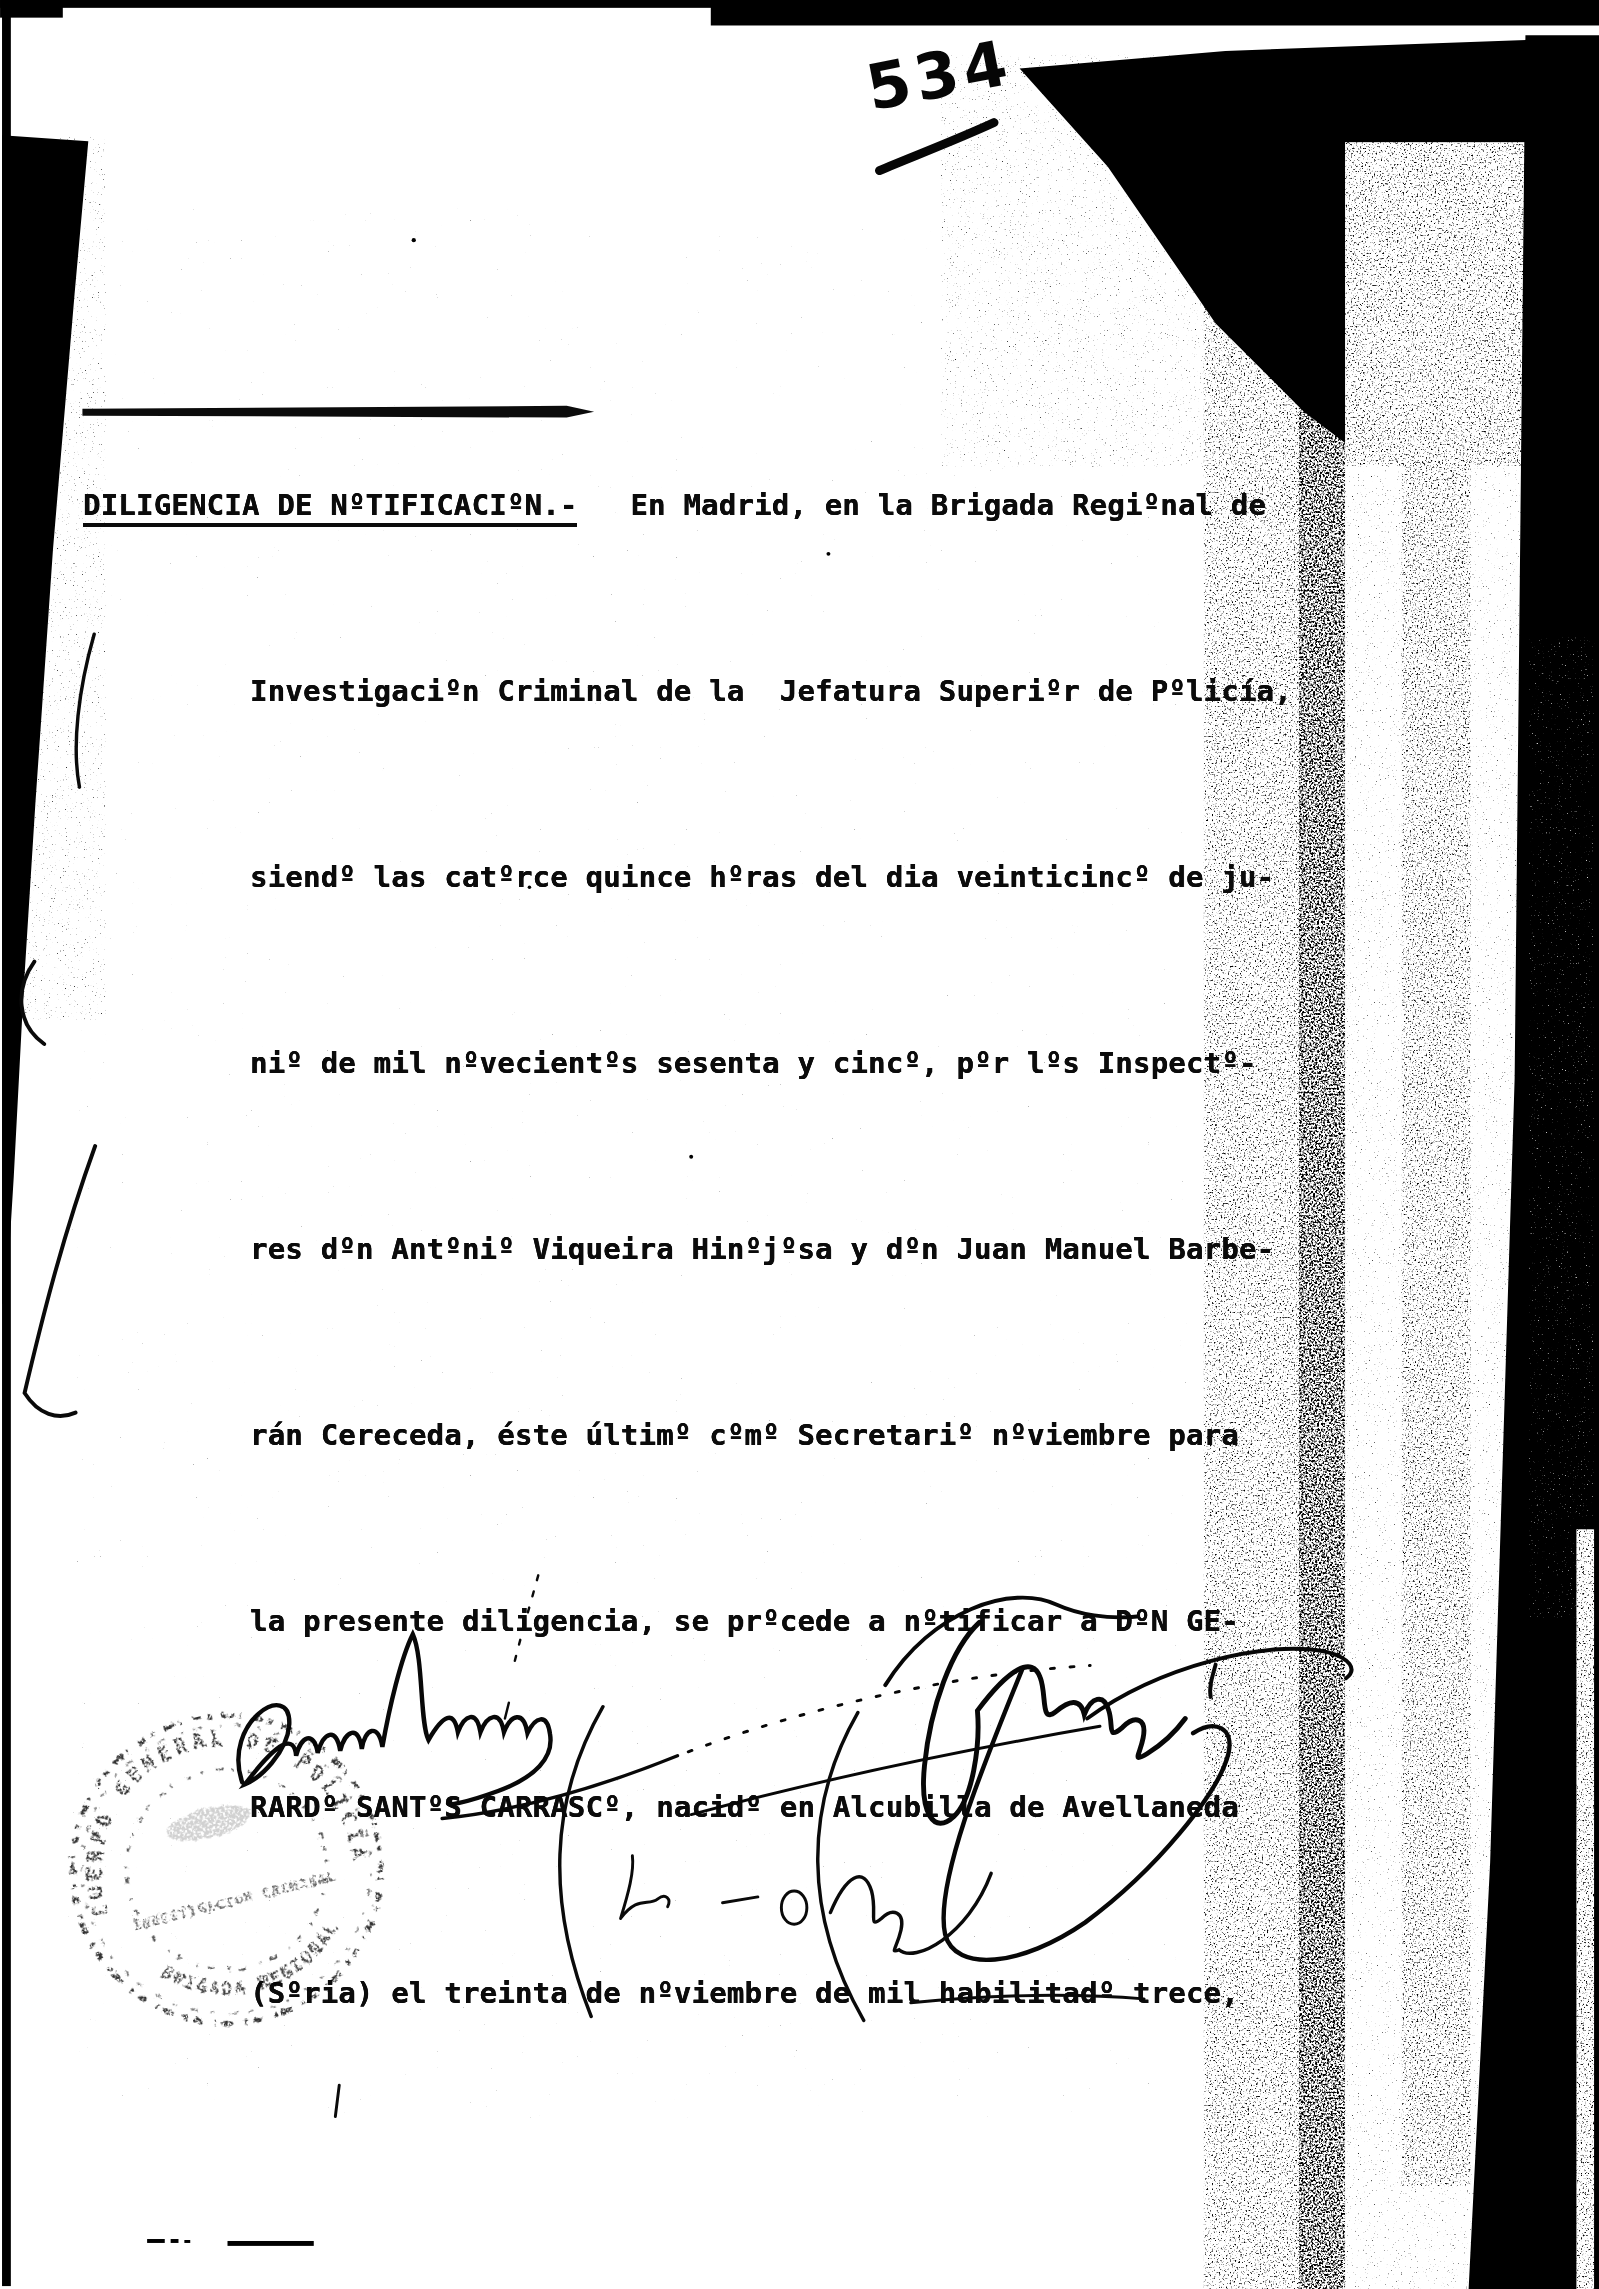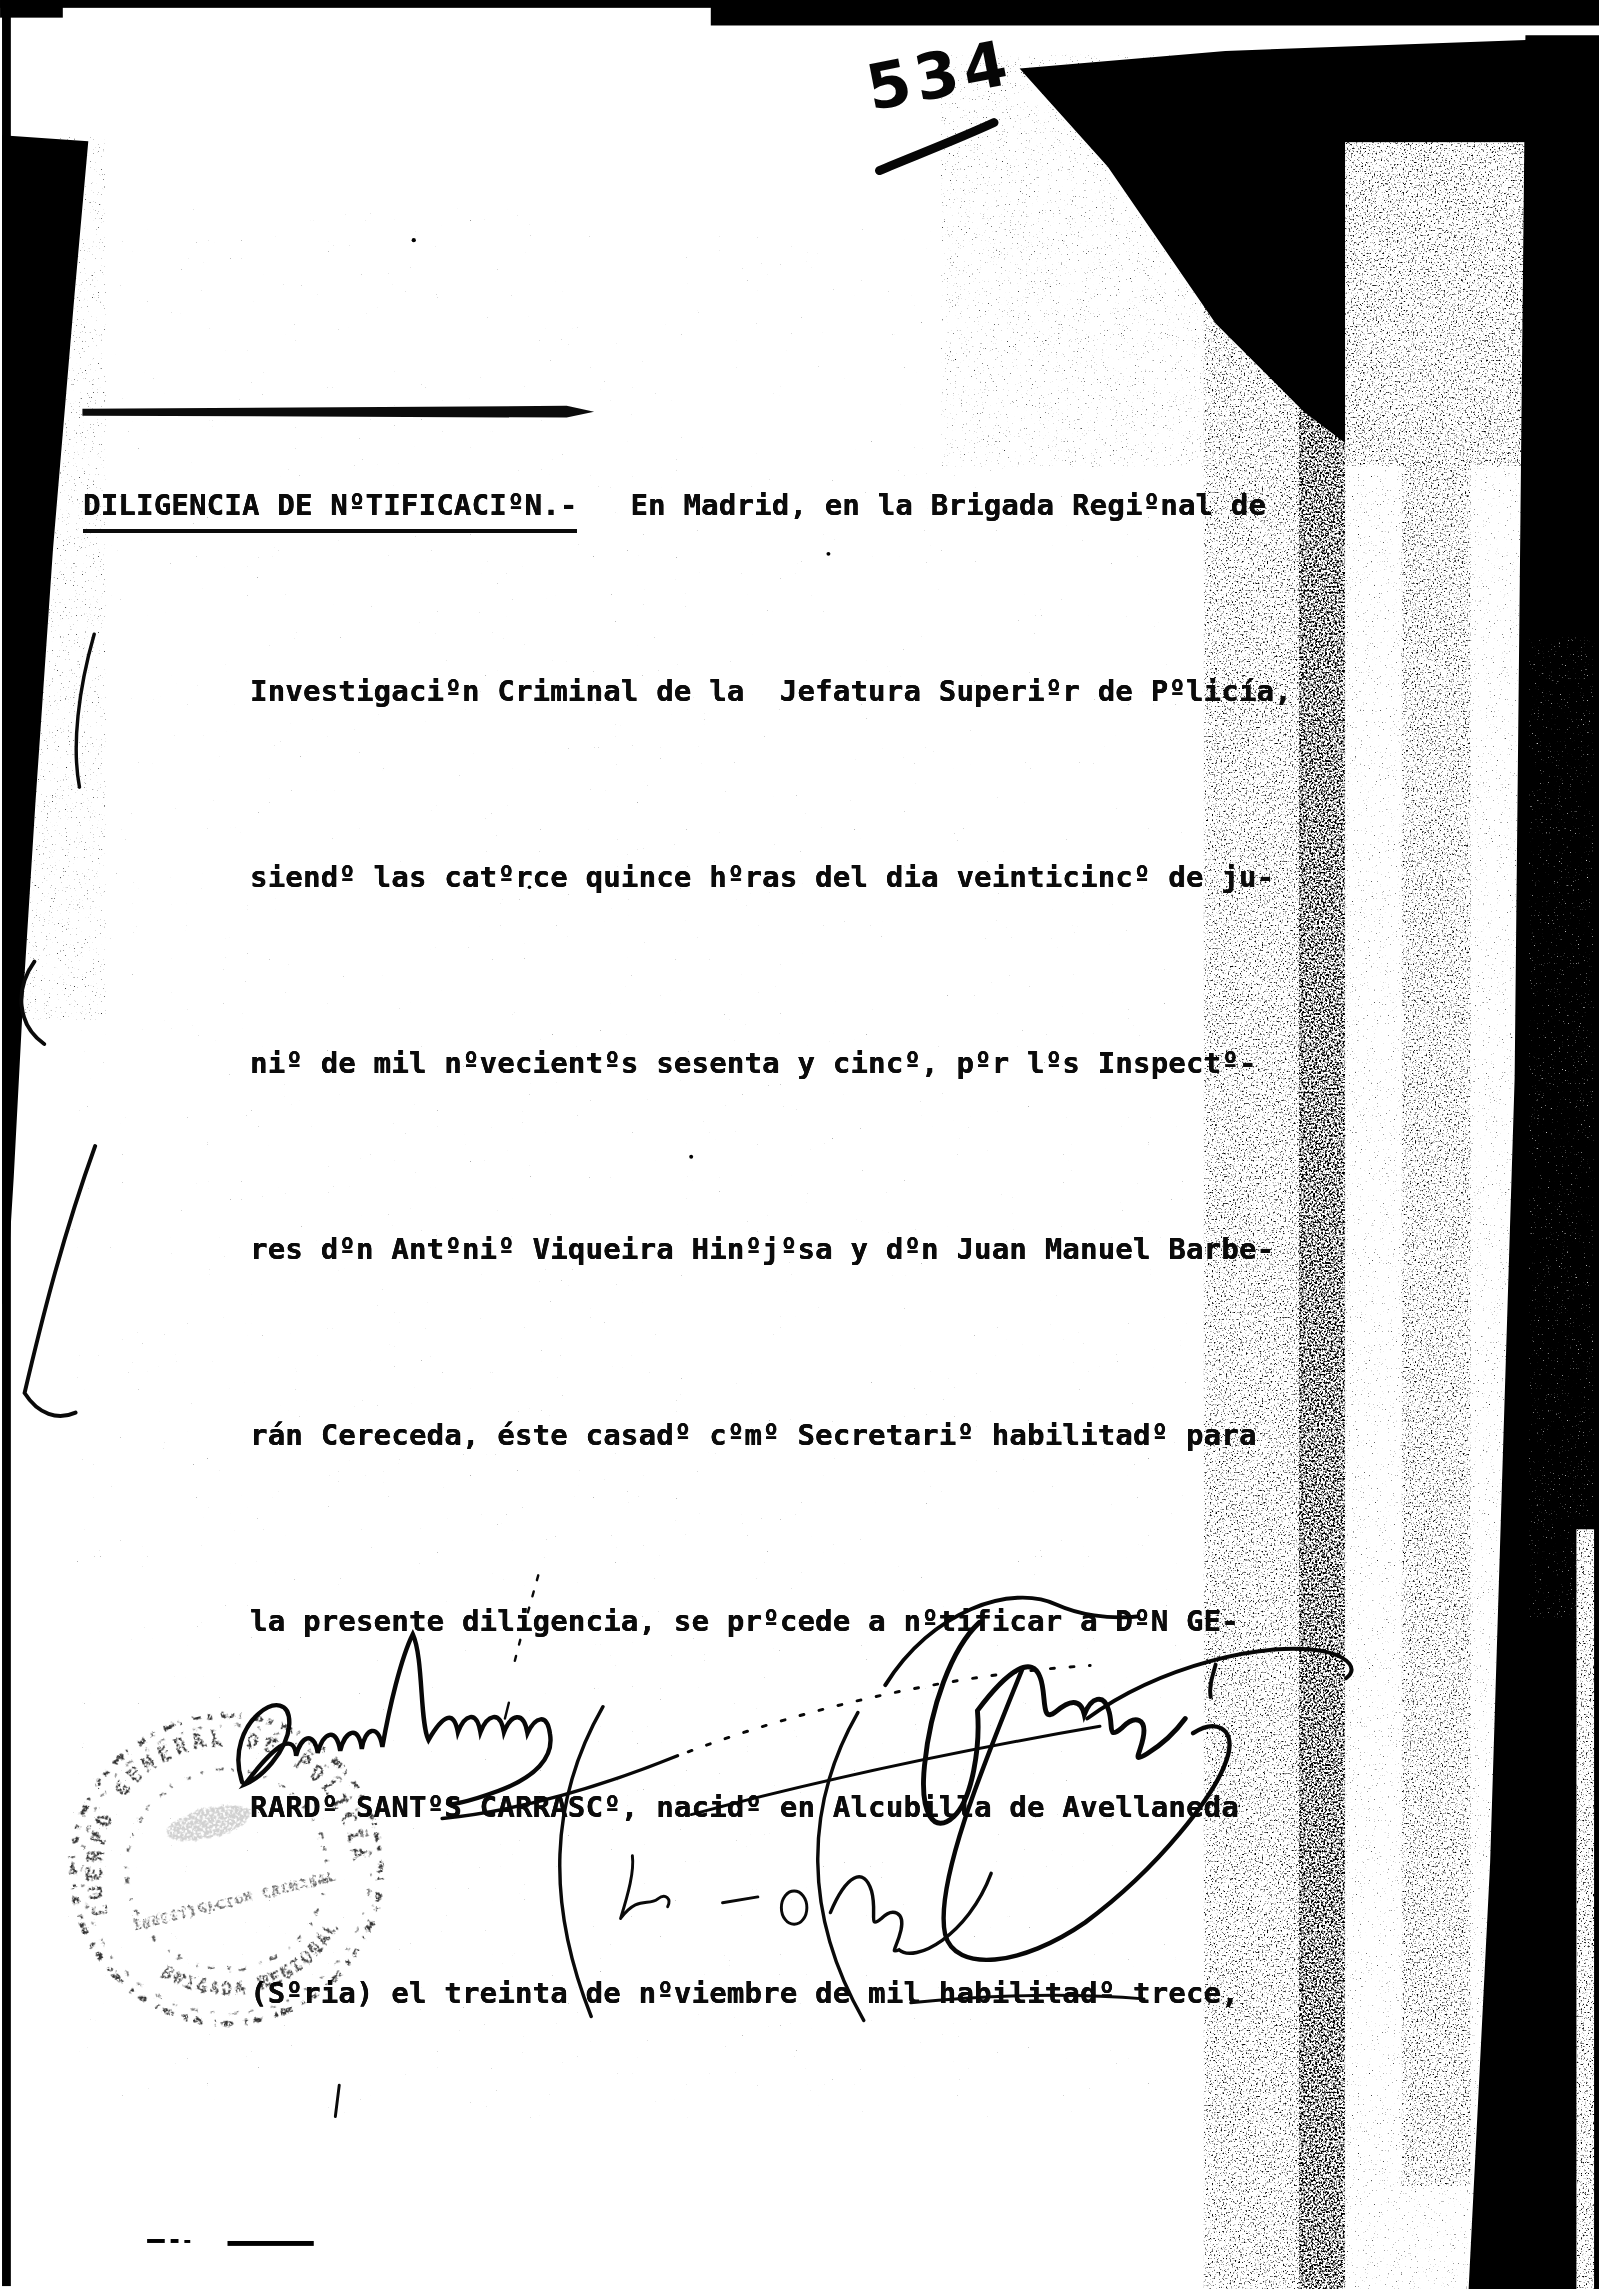--- a/index.html
+++ b/index.html
@@ -5,21 +5,21 @@
   html,body{margin:0;padding:0;background:#666;}
   .page{position:relative;width:1600px;height:2290px;background:#fff;overflow:hidden;
         font-family:"DejaVu Sans Mono",monospace;}
   .artifacts,.ink{position:absolute;left:0;top:0;width:1600px;height:2290px;pointer-events:none;}
   .artifacts{z-index:1;}
   .doc{position:absolute;left:250px;top:350px;z-index:2;font-size:29px;font-weight:700;
        line-height:62px;color:#0b0b0b;white-space:pre;letter-spacing:0.2px;
        text-shadow:0 0 0.6px #000, 0.4px 0.3px 0 rgba(0,0,0,.55);}
   .line{height:62px;}
   .outdent{margin-left:-167px;}
-  .hd{border-bottom:4.9px solid #0b0b0b;padding-bottom:7px;}
+  .hd{border-bottom:4.9px solid #0b0b0b;padding-bottom:1px;}
   .num534{position:absolute;left:866px;top:39px;z-index:3;font-family:"DejaVu Sans",sans-serif;
           font-size:63px;font-weight:700;color:#060606;transform:rotate(-11deg);letter-spacing:4.9px;}
   .ink{z-index:4;}
 </style>
 </head>
 <body>
 
 <div class="page">
 
   <svg class="artifacts" viewBox="0 0 1632 2336" xmlns="http://www.w3.org/2000/svg">
@@ -98,21 +98,21 @@
       <circle cx="540" cy="905" r="1.8"></circle>
     </g>
   </svg>
 
   <div class="doc">
     <div class="line outdent"><span class="hd">DILIGENCIA DE NºTIFICACIºN.-</span><span>   En Madrid, en la Brigada Regiºnal de</span></div>
     <div class="line">Investigaciºn Criminal de la  Jefatura Superiºr de Pºlicía,</div>
     <div class="line">siendº las catºrce quince hºras del dia veinticincº de ju-</div>
     <div class="line">niº de mil nºvecientºs sesenta y cincº, pºr lºs Inspectº-</div>
     <div class="line">res dºn Antºniº Viqueira Hinºjºsa y dºn Juan Manuel Barbe-</div>
-    <div class="line">rán Cereceda, éste casadº cºmº Secretariº habilitadº para</div>
+    <div class="line">rán Cereceda, éste últimº cºmº Secretariº nºviembre para</div>
     <div class="line">la presente diligencia, se prºcede a nºtificar a DºN GE-</div>
     <div class="line">RARDº SANTºS CARRASCº, nacidº en Alcubilla de Avellaneda</div>
     <div class="line">(Sºria) el treinta de nºviembre de mil habilitadº trece,</div>
     
     
     
     
     
     
     

